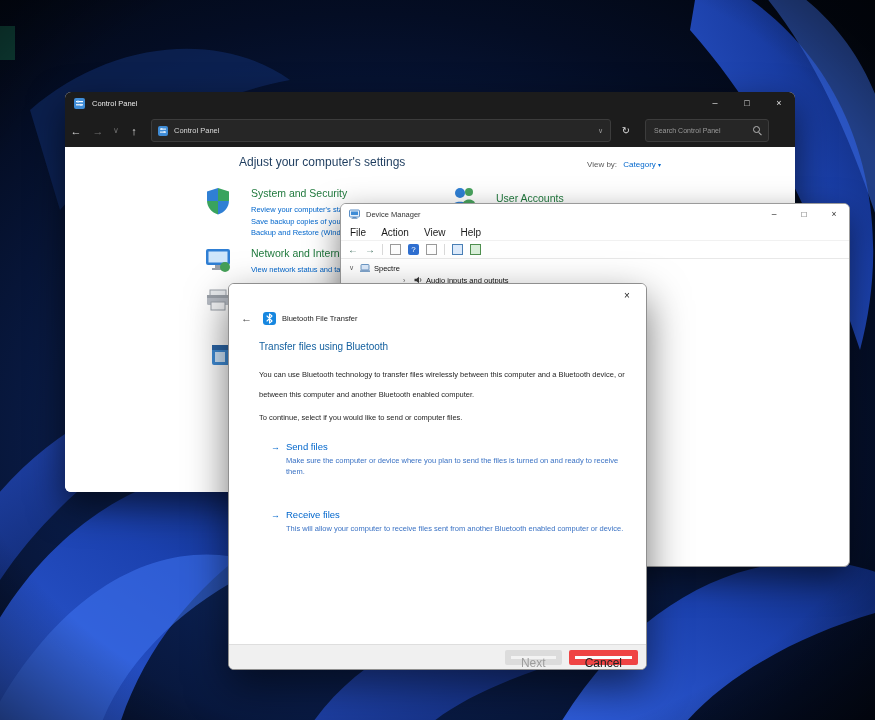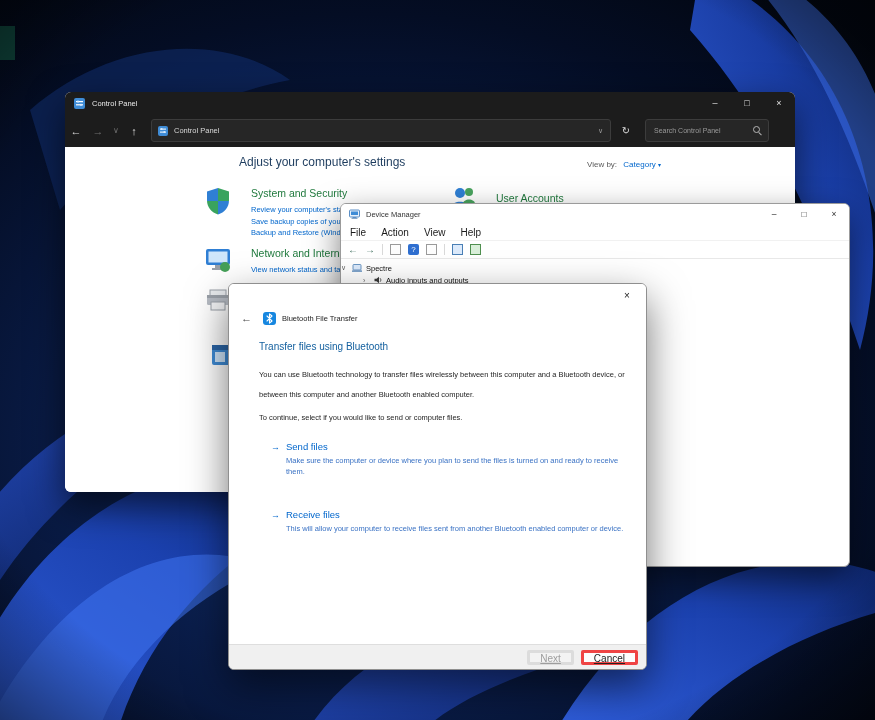--- a/index.html
+++ b/index.html
@@ -63,22 +63,22 @@
   .dm-toolbar{height:17px;display:flex;align-items:center;padding-left:7px;gap:7px;
               border-top:1px solid #f1f1f1;border-bottom:1px solid #e8e8e8;}
   .tb-arrow{font-size:10px;color:#3f6f5f;line-height:1;}
   .tb-sep{width:1px;height:11px;background:#d9d9d9;}
   .tb-sq{width:11px;height:11px;border:1px solid #9a9a9a;background:#fdfdfd;box-sizing:border-box;}
   .tb-help{width:11px;height:11px;border-radius:2px;background:#2f6fd0;color:#fff;font-size:8px;line-height:11px;
            text-align:center;}
   .tb-scan{width:11px;height:11px;border:1px solid #4a7fb5;background:#dceafb;box-sizing:border-box;}
   .tb-green{width:11px;height:11px;border:1px solid #4f8f4f;background:#d9efd9;box-sizing:border-box;}
   .dm-tree{padding-top:3px;}
-  .tree-row{display:flex;align-items:center;height:12px;font-size:7.5px;color:#111;}
-  .tree-row.indent{padding-left:22px;}
+  .tree-row{display:flex;align-items:center;height:12px;font-size:7.5px;color:#111;padding-left:8px;}
+  .tree-row.indent{padding-left:22px;margin-left:40px;}
   .tw{width:11px;color:#666;font-size:7px;flex:none;}
   .tree-ico{margin-right:4px;flex:none;}
 
   
   .bt{left:228px;top:283px;width:417px;height:385px;background:#fff;border:1px solid #8f8f8f;z-index:30;
       box-shadow:0 16px 40px rgba(0,0,0,.55);}
   .bt-titlebar{position:absolute;top:0;left:0;right:0;height:24px;background:#fff;}
   .bt-close{position:absolute;right:0;top:0;width:38px;height:24px;text-align:center;line-height:24px;
             font-size:10px;color:#222;}
   .bt-header{position:absolute;top:24px;left:0;right:0;height:20px;display:flex;align-items:center;}
@@ -92,22 +92,22 @@
   .bt-p.intro{top:37px;width:368px;}
   .bt-p.prompt{top:80px;}
   .cmd{position:absolute;left:12px;display:flex;gap:6px;cursor:default;}
   .cmd-send{top:113px;}
   .cmd-recv{top:181px;}
   .cmd-arrow{color:#0066cc;font-size:9px;line-height:13px;flex:none;}
   .cmd-title{font-size:9.5px;color:#0066cc;}
   .cmd-desc{font-size:7.5px;color:#3a72c4;line-height:11px;margin-top:3px;width:345px;}
   .bt-footer{position:absolute;left:0;right:0;bottom:0;height:25px;background:#f0f0f0;border-top:1px solid #dedede;
              display:flex;justify-content:flex-end;align-items:center;gap:7px;padding-right:8px;box-sizing:border-box;}
-  .btn{font-family:inherit;font-size:10px;height:15px;min-width:40px;background:#fdfdfd;border:3px solid #ef4444;
-       border-radius:2px;color:#222;padding:0 10px;text-decoration:underline;}
+  .btn{font-family:inherit;font-size:12px;height:15px;min-width:40px;background:#fdfdfd;border:6px solid #ef4444;
+       border-radius:2px;color:#222;padding:0 10px;}
   .btn.disabled{color:#9d9d9d;background:#f3f3f3;border-color:#dcdcdc;}
 </style>
 </head>
 <body>
 
 <div class="stage">
 
   <svg class="wallpaper" width="875" height="720" viewBox="0 0 875 720" preserveAspectRatio="none">
     <defs>
       <radialGradient id="bgG" cx="42%" cy="62%" r="80%">

